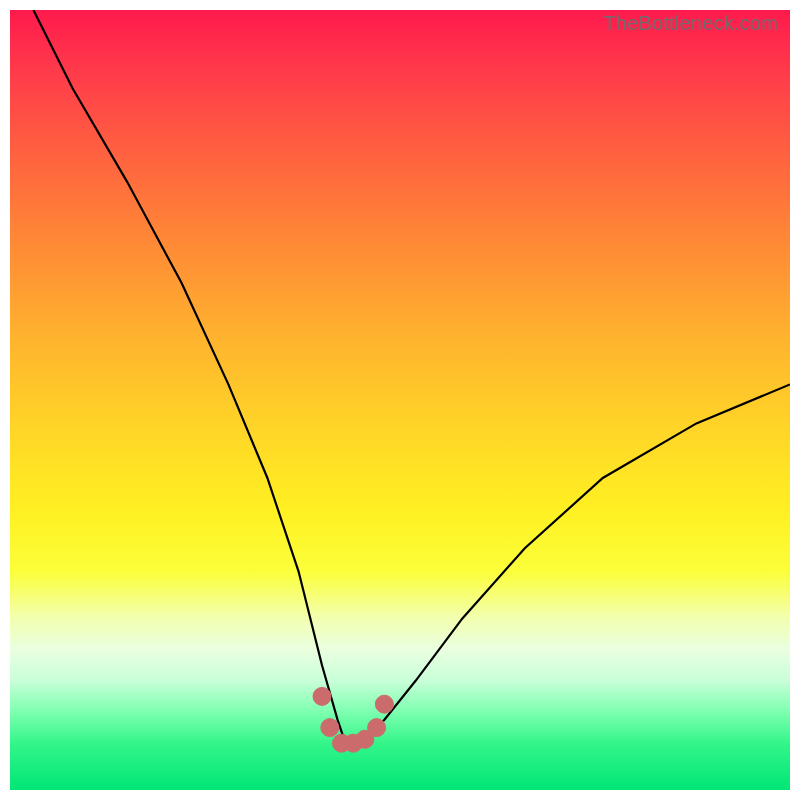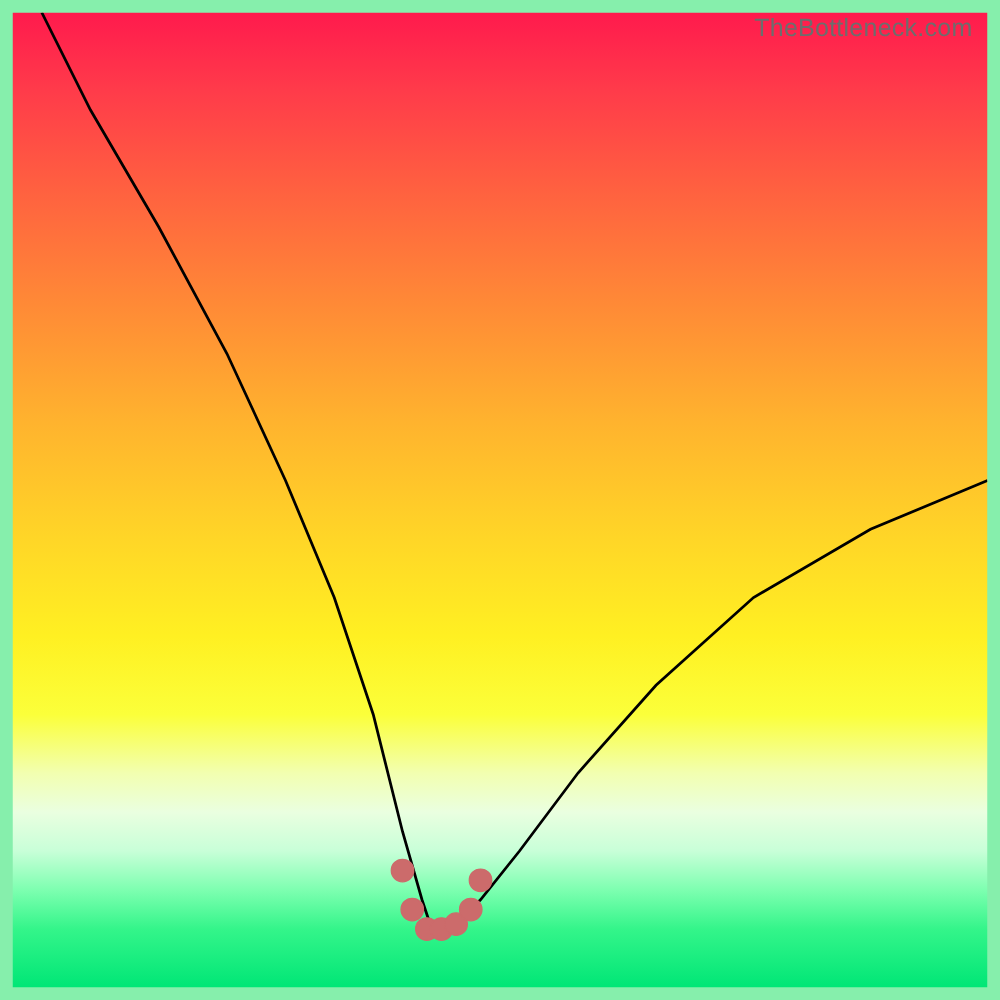--- a/index.html
+++ b/index.html
@@ -10,21 +10,21 @@
     background: #000;
     overflow: hidden;
     font-family: Arial, Helvetica, sans-serif;
   }
   .frame {
     position: absolute;
     top: 0;
     left: 0;
     width: 800px;
     height: 800px;
-    background: #86efac;
+    background: #ffffff;
   }
   .plot {
     position: absolute;
     top: 10px;
     left: 10px;
     width: 780px;
     height: 780px;
     overflow: hidden;
   }
   .gradient {

